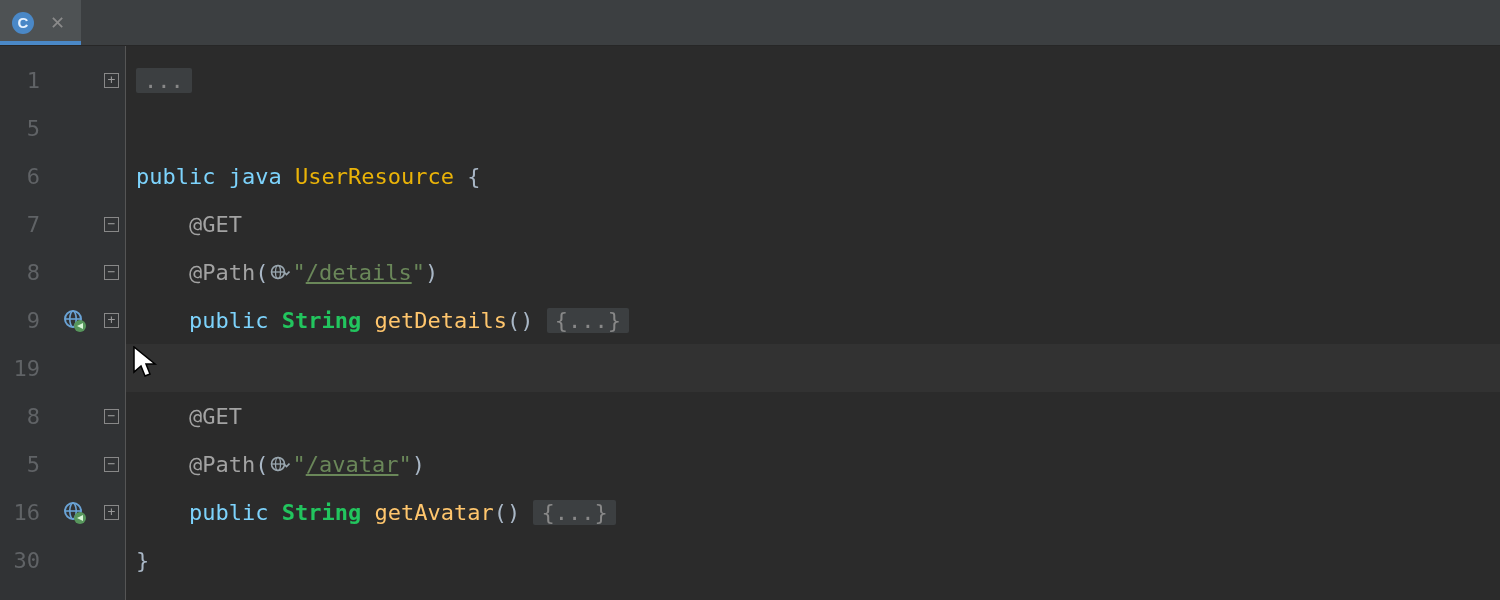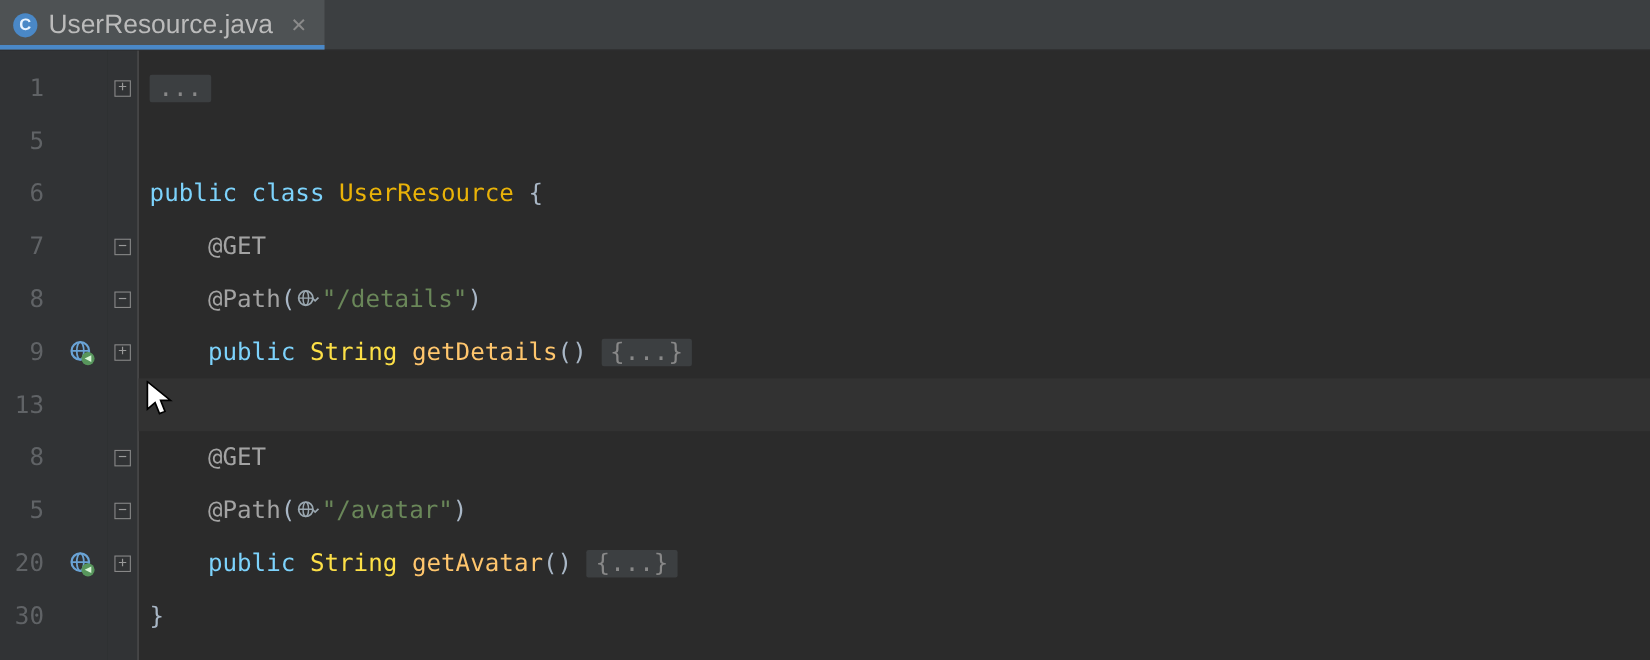--- a/index.html
+++ b/index.html
@@ -107,25 +107,25 @@
   .hl-current {
     background: #323232;
     position: absolute;
     left: 0; right: 0; height: 48px;
     z-index: 0;
   }
 
   
   .kw   { color: #7dd3fc; }          
   .ann  { color: #a3a3a3; }          
-  .ty   { color: #fde047; }          
+  .ty   { color: #22c55e; font-weight: bold; }          
   .name { color: #eab308; }          
   .mth  { color: #ffc66d; }          
   .str  { color: #6a8759; }          
-  .str .u { }
+  .str .u { text-decoration: underline; }
   .par  { color: #a9b7c6; }
   .pun  { color: #a9b7c6; }
   .fold-ellipsis {
     background: #3c3f41;
     color: #888;
     padding: 0 8px;
     border-radius: 2px;
   }
 
   
@@ -151,21 +151,20 @@
     z-index: 50;
     pointer-events: none;
   }
 </style>
 </head>
 <body>
 
 <div class="tabbar">
   <div class="tab active">
     <span class="file-icon">C</span>
-    <span>UserResource.java</span>
     <span class="close">✕</span>
   </div>
 </div>
 
 <div class="editor">
   <div class="gutter" id="gutter">
       <div class="row">
         <span class="lineno">1</span>
       </div>
       <div class="row">
@@ -177,30 +176,30 @@
       <div class="row">
         <span class="lineno">7</span>
       </div>
       <div class="row">
         <span class="lineno">8</span>
       </div>
       <div class="row">
         <span class="lineno">9</span>
       </div>
       <div class="row">
-        <span class="lineno">13</span>
+        <span class="lineno">19</span>
       </div>
       <div class="row">
         <span class="lineno">8</span>
       </div>
       <div class="row">
         <span class="lineno">5</span>
       </div>
       <div class="row">
-        <span class="lineno">20</span>
+        <span class="lineno">16</span>
       </div>
       <div class="row">
         <span class="lineno">30</span>
       </div>
     </div>
   <div class="gutter-icons" id="gutter-icons">
       <div class="row"></div>
       <div class="row"></div>
       <div class="row"></div>
       <div class="row"></div>
@@ -260,21 +259,21 @@
       <div class="row"></div>
     </div>
   <div class="code-col" id="code-col">
       <div class="row" style="position: relative; z-index: 1;">
         <span class="code"><span class="fold-ellipsis">...</span></span>
       </div>
       <div class="row" style="position: relative; z-index: 1;">
         <span class="code"></span>
       </div>
       <div class="row" style="position: relative; z-index: 1;">
-        <span class="code"><span class="kw">public</span> <span class="kw">class</span> <span class="name">UserResource</span> <span class="pun">{</span></span>
+        <span class="code"><span class="kw">public</span> <span class="kw">java</span> <span class="name">UserResource</span> <span class="pun">{</span></span>
       </div>
       <div class="row" style="position: relative; z-index: 1;">
         <span class="code">    <span class="ann">@GET</span></span>
       </div>
       <div class="row" style="position: relative; z-index: 1;">
         <span class="code">    <span class="ann">@Path</span><span class="par">(</span><span class="globe-chip"><svg width="20" height="18" viewBox="0 0 20 18">
               <circle cx="8" cy="9" r="6.5" fill="none" stroke="#9aa7b0" stroke-width="1.6"></circle>
               <ellipse cx="8" cy="9" rx="2.5" ry="6.5" fill="none" stroke="#9aa7b0" stroke-width="1.3"></ellipse>
               <line x1="1.5" y1="9" x2="14.5" y2="9" stroke="#9aa7b0" stroke-width="1.3"></line>
               <path d="M15 7 L18 10 L15 13" fill="none" stroke="#9aa7b0" stroke-width="1.6" transform="rotate(90 16.5 10)"></path>

